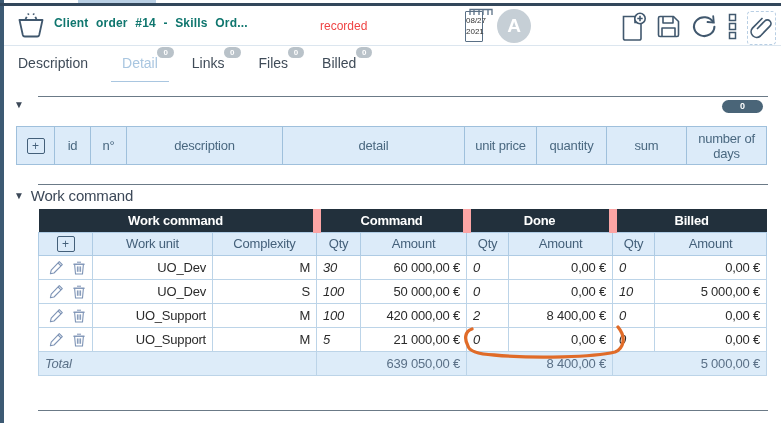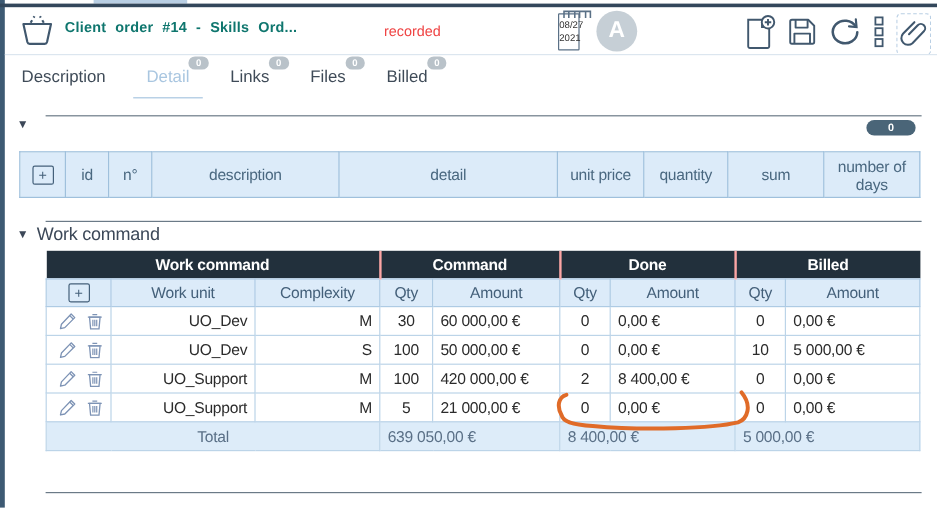--- a/index.html
+++ b/index.html
@@ -44,28 +44,28 @@
   
   table { border-collapse:collapse; table-layout:fixed; }
   .invoice-table { position:absolute; top:126px; left:16px; width:750px; }
   .invoice-table th { border:1px solid #9fc0dc; background:#dcebf9; color:#4a6880; font-weight:normal; font-size:13px;
                       height:38px; padding:0 3px; letter-spacing:-.2px; }
   .plus-btn { display:inline-block; min-width:18px; height:16px; border:1px solid #44607a; border-radius:2px;
               font-size:12px; line-height:14px; color:#44607a; background:transparent; text-align:center; padding:0 2px; }
 
   .work-table { position:absolute; top:209px; left:38px; width:728px; font-size:13px; }
   .work-table .group-row th { background:#22303c; color:#fff; font-weight:bold; font-size:13px; height:23px; letter-spacing:-.2px; }
-  .work-table .group-row th + th { border-left:2px solid #fca5a5; }
+  .work-table .group-row th + th { border-left:8px solid #fca5a5; }
   .work-table .sub-row th { background:#dcebf9; color:#44607a; font-weight:normal; border:1px solid #aecbe4; height:23px; letter-spacing:-.2px; }
   .work-table tbody td { border:1px solid #bcd4e8; height:24px; color:#2b2b2b; padding:0 6px; background:#fff; letter-spacing:-.2px; }
   .work-table .actions { text-align:center; white-space:nowrap; }
   .work-table .actions svg { vertical-align:middle; margin:0 4px; cursor:pointer; }
   .cell-left { text-align:right; padding-left:9px !important; }
-  .cell-center { text-align:center; }
-  .cell-right { text-align:left; }
+  .cell-center { text-align:left;font-style:italic; }
+  .cell-right { text-align:right; }
   .total-row td { background:#ddecf9 !important; color:#5a7087 !important; border:1px solid #aecbe4; height:24px; }
 
   .annotation { position:absolute; left:461px; top:325px; width:172px; height:38px; pointer-events:none; }
 </style>
 </head>
 <body>
 
 <div class="leftbar"></div>
 <div class="toptab"></div>
 <div class="topline"></div>

